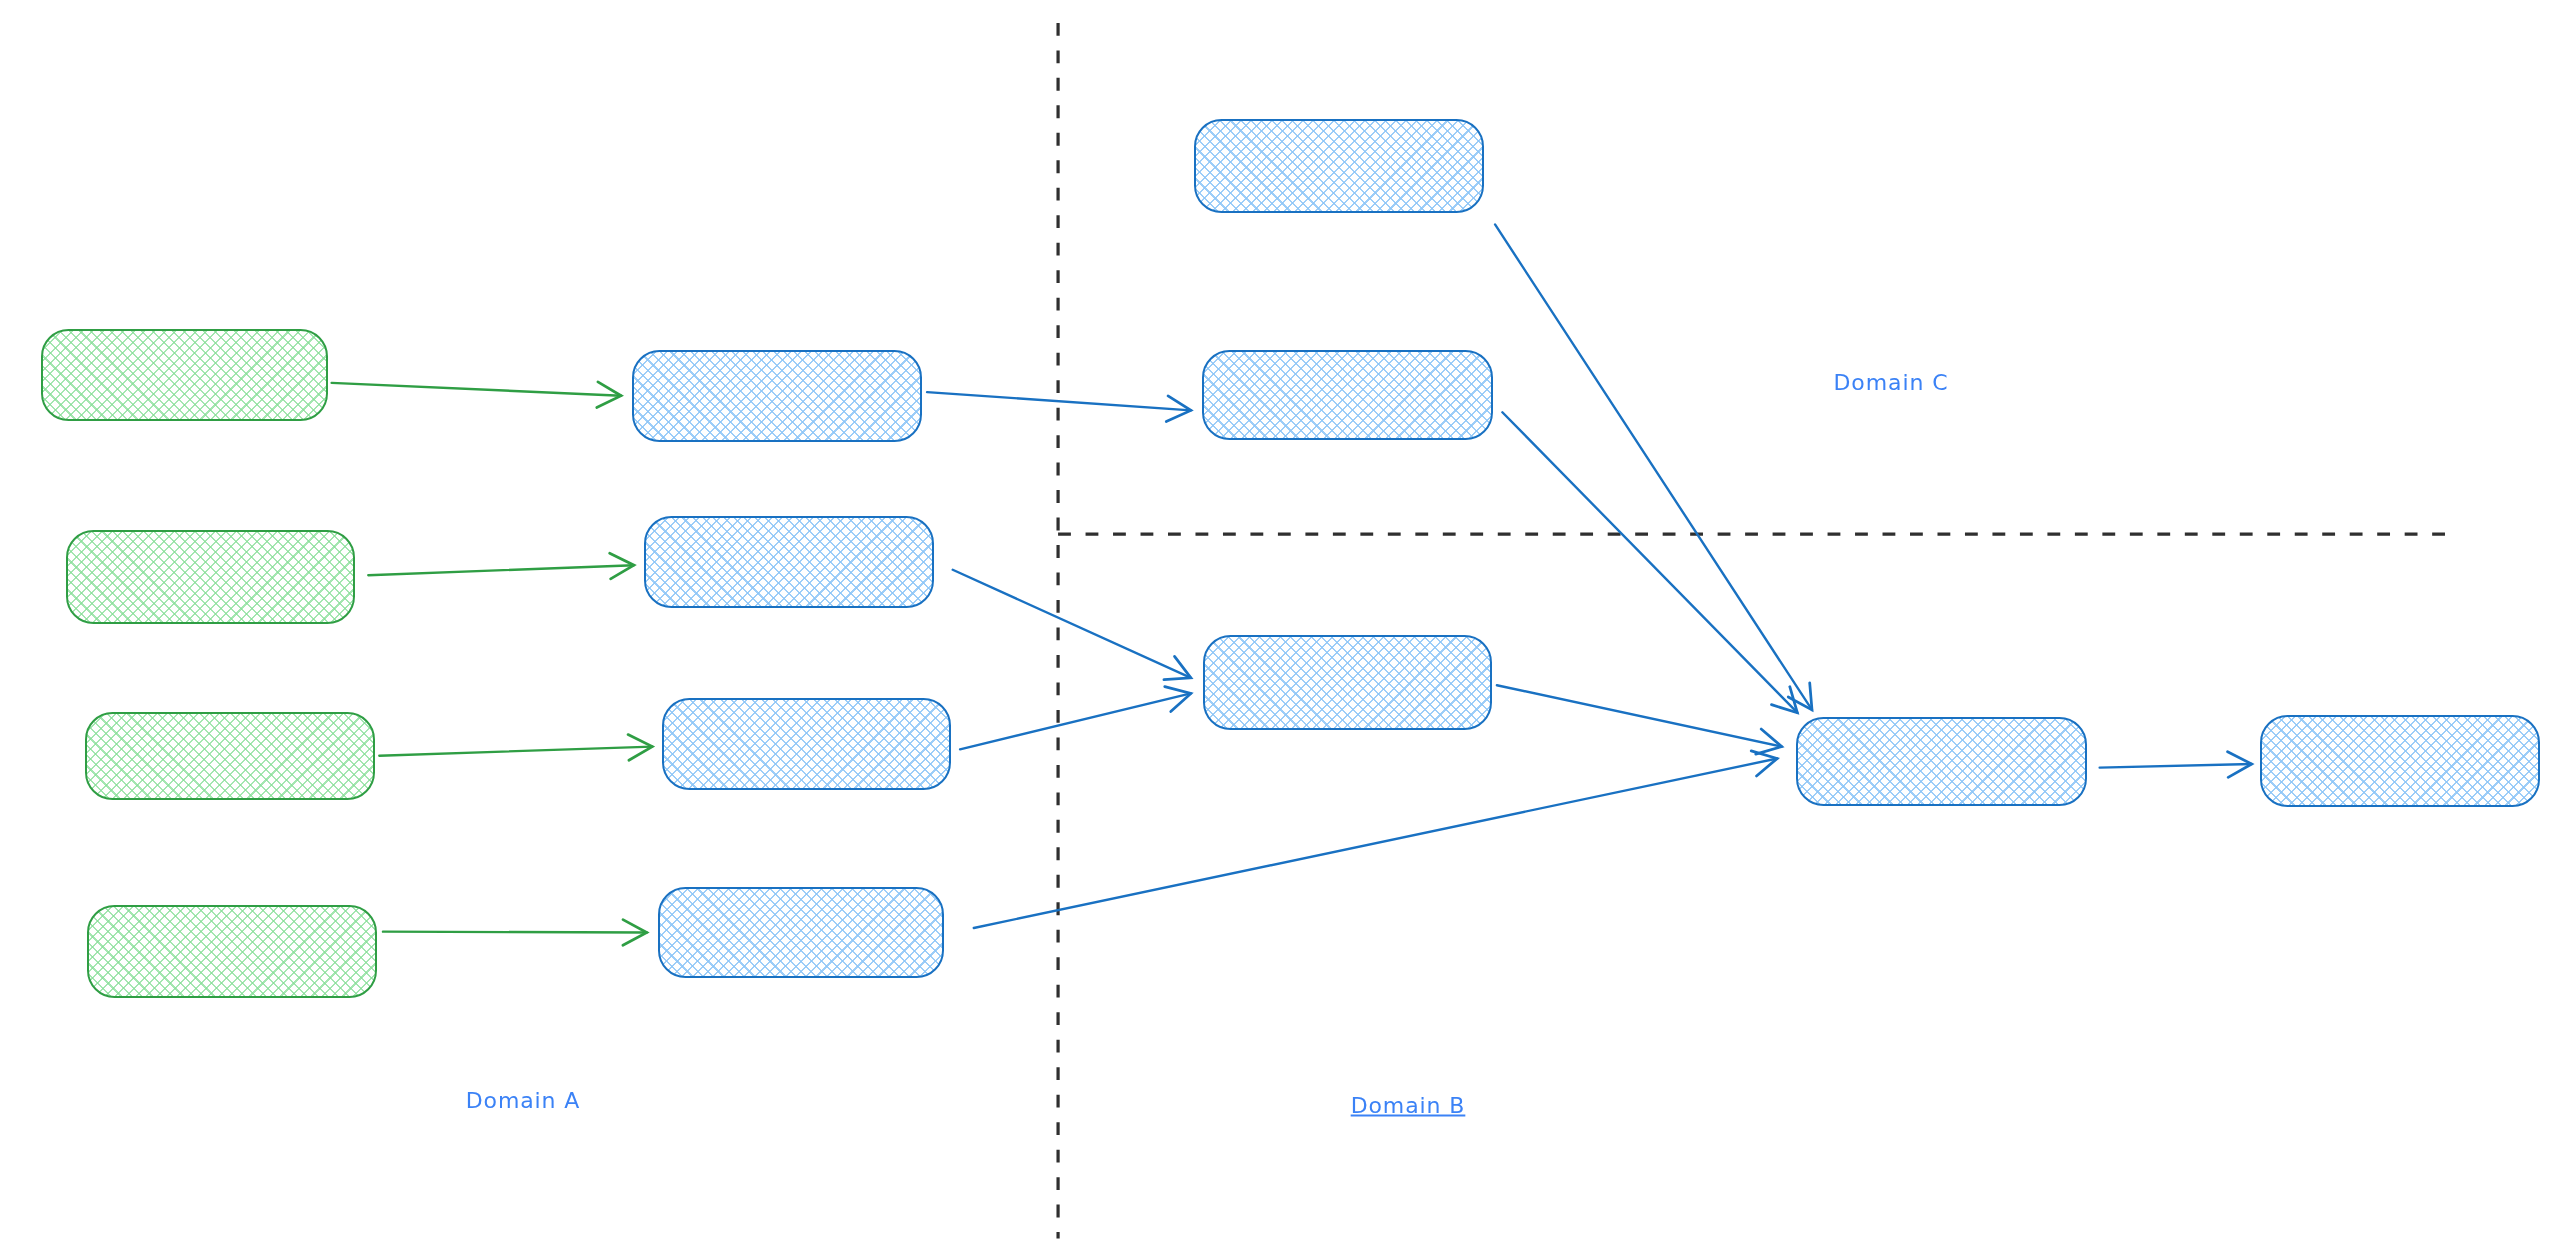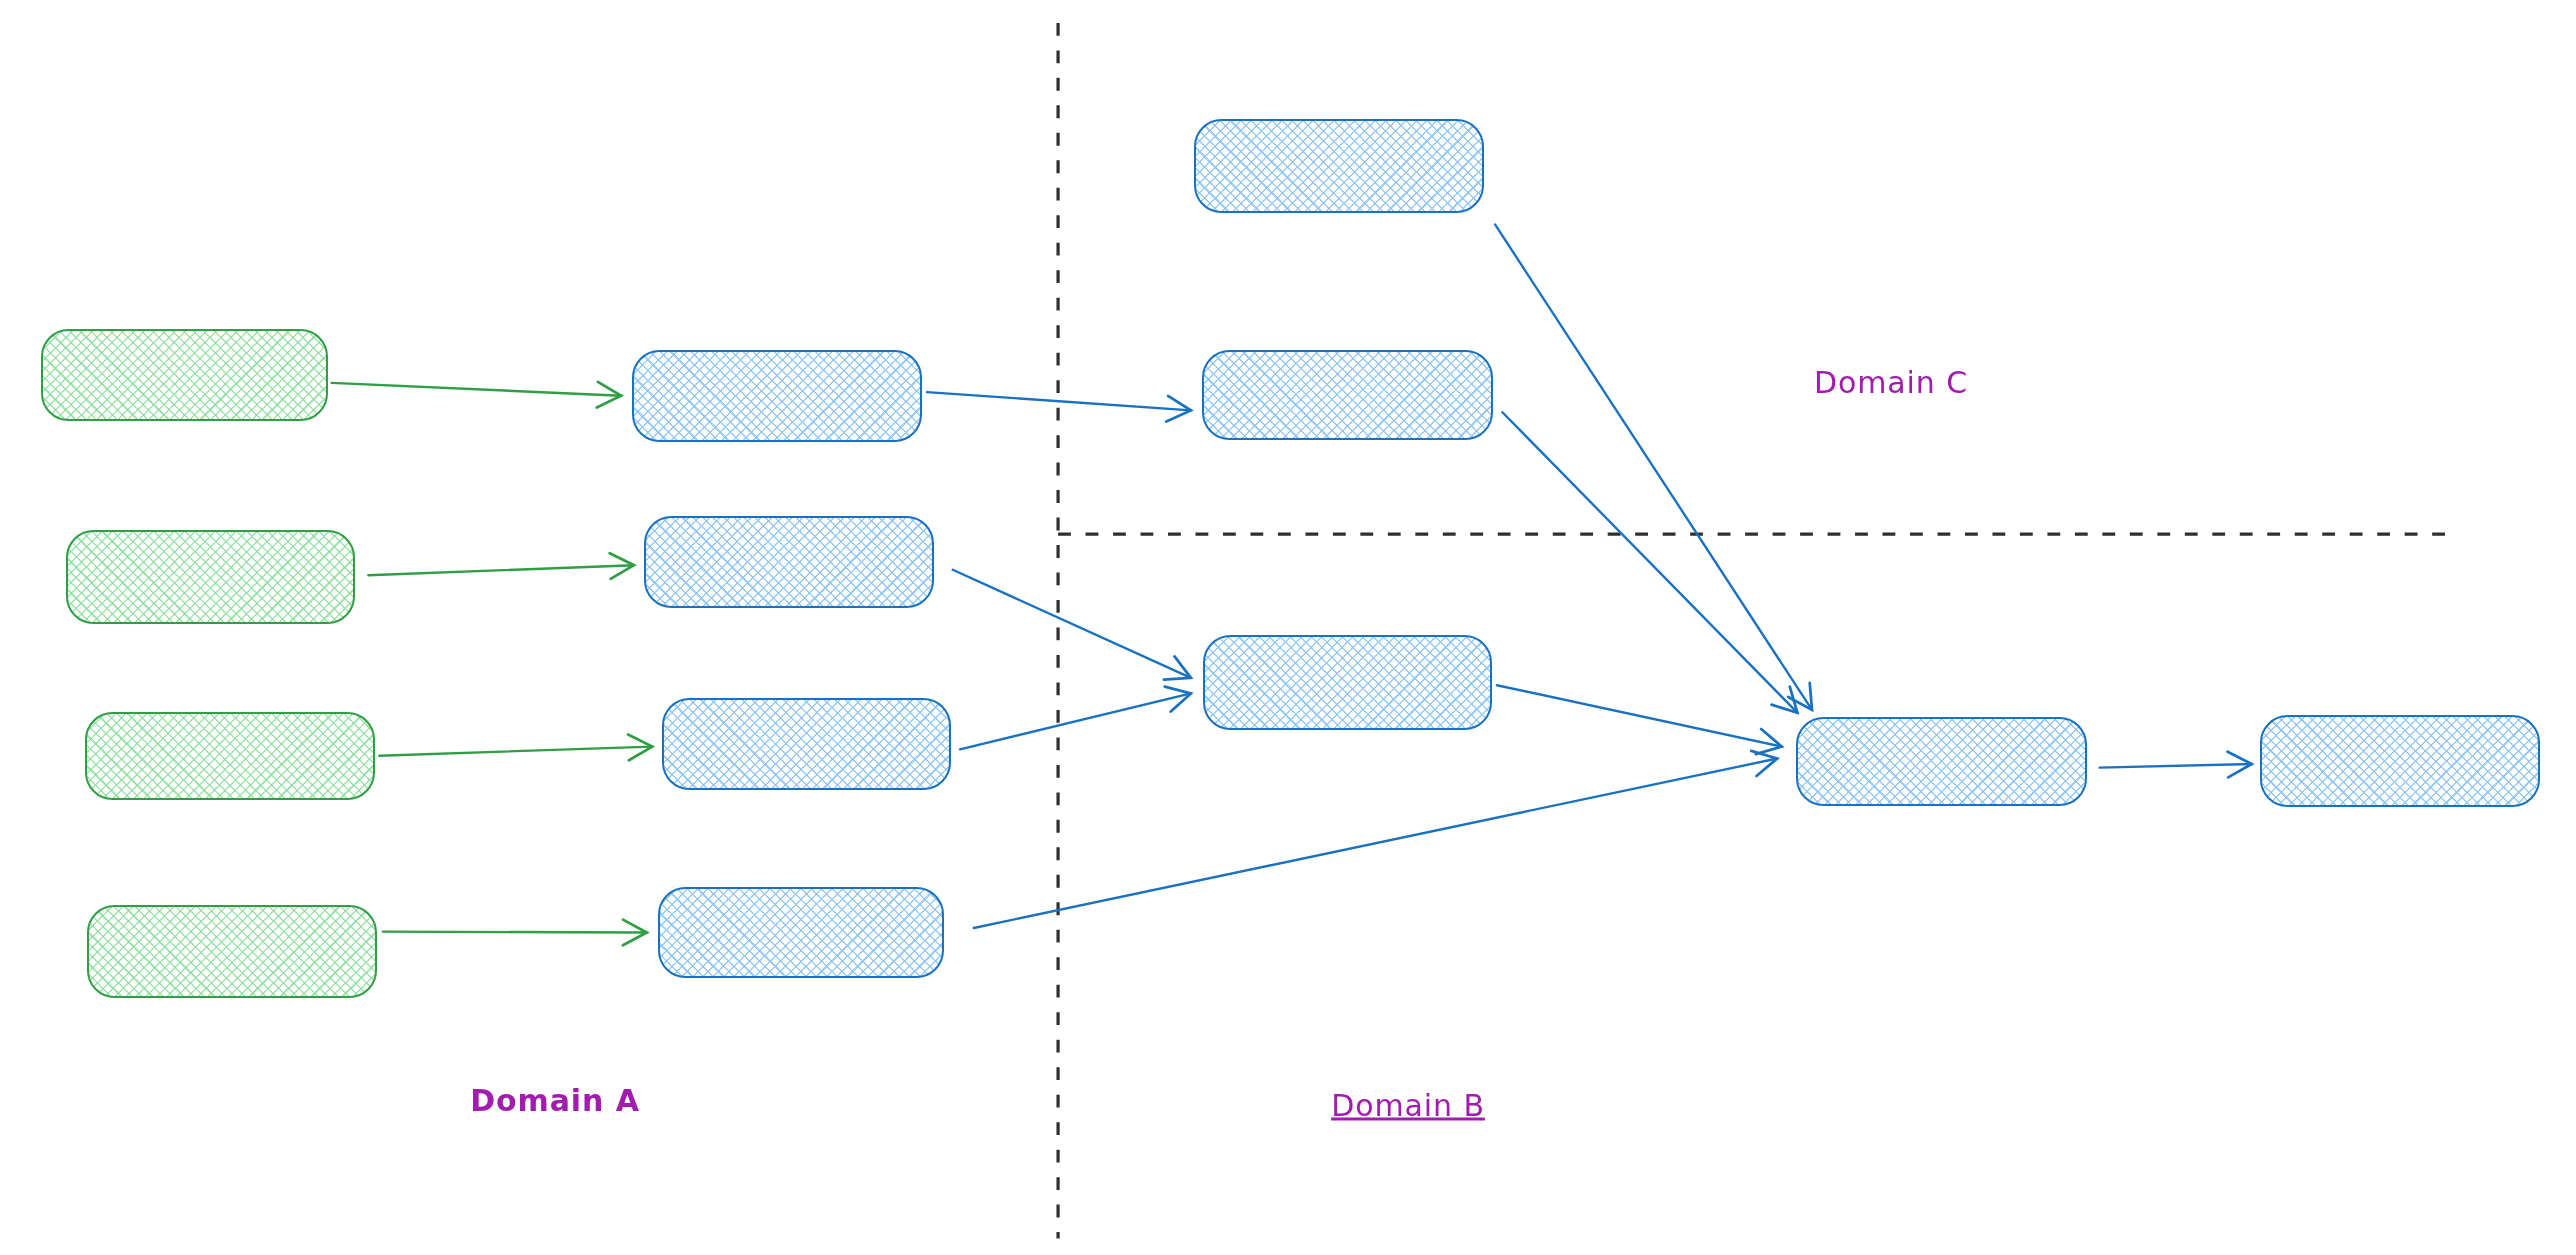--- a/index.html
+++ b/index.html
@@ -26,23 +26,23 @@
   .node.blue {
     border: 2.7px solid #1971c2;
     background:
       repeating-linear-gradient(45deg,  rgba(140,197,247,0.85) 0 1.5px, transparent 1.5px 7.3px),
       repeating-linear-gradient(-45deg, rgba(140,197,247,0.85) 0 1.5px, transparent 1.5px 7.3px),
       #ffffff;
   }
   .domain-label {
     position: absolute;
     transform: translate(-50%, -50%);
-    font-size: 30px;
+    font-size: 22px;
     letter-spacing: 0.9px;
-    color: #a21caf;
+    color: #3b82f6;
     white-space: nowrap;
   }
   #wires { position: absolute; left: 0; top: 0; }
 </style>
 </head>
 <body>
 
 <div id="canvas" style="width: 2576px; height: 1255px;">
     <svg id="wires" width="2576" height="1255" viewBox="0 0 2812 1370">
       <defs>
@@ -74,17 +74,17 @@
     <div class="node green" style="left: 87px; top: 905px; width: 290px; height: 93px;"></div>
     <div class="node blue" style="left: 632px; top: 350px; width: 290px; height: 92px;"></div>
     <div class="node blue" style="left: 644px; top: 516px; width: 290px; height: 92px;"></div>
     <div class="node blue" style="left: 662px; top: 698px; width: 289px; height: 92px;"></div>
     <div class="node blue" style="left: 658px; top: 887px; width: 286px; height: 91px;"></div>
     <div class="node blue" style="left: 1194px; top: 119px; width: 290px; height: 94px;"></div>
     <div class="node blue" style="left: 1202px; top: 350px; width: 291px; height: 90px;"></div>
     <div class="node blue" style="left: 1203px; top: 635px; width: 289px; height: 95px;"></div>
     <div class="node blue" style="left: 1796px; top: 717px; width: 291px; height: 89px;"></div>
     <div class="node blue" style="left: 2260px; top: 715px; width: 280px; height: 92px;"></div>
-    <div class="domain-label" style="left: 555px; top: 1100px; font-weight: bold;">Domain A</div>
+    <div class="domain-label" style="left: 523px; top: 1100px;">Domain A</div>
     <div class="domain-label" style="left: 1408px; top: 1105px; text-decoration: underline;">Domain B</div>
     <div class="domain-label" style="left: 1891px; top: 382px;">Domain C</div>
   </div>
 
 
 </body></html>

